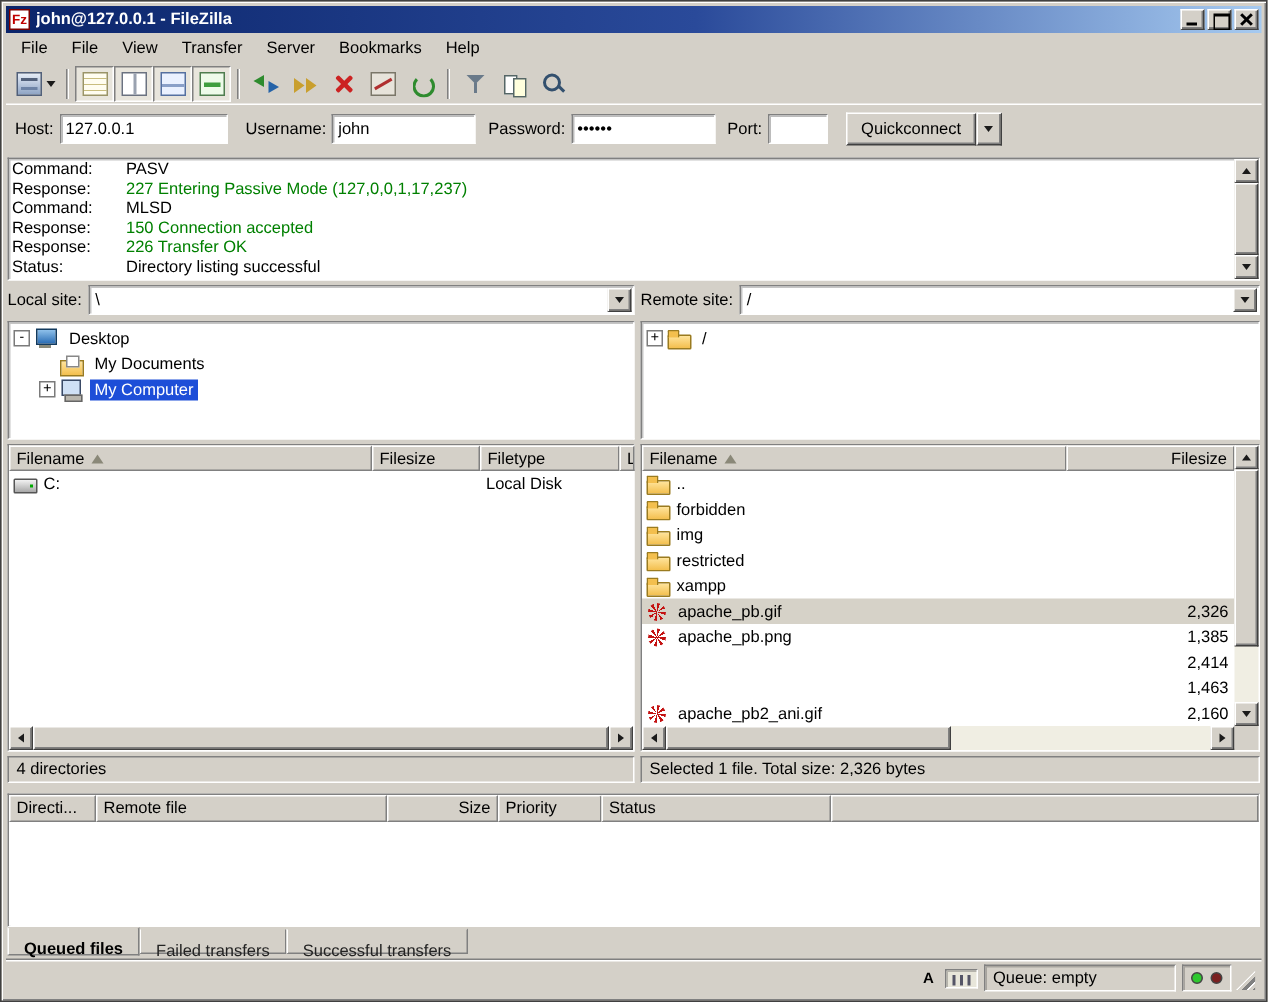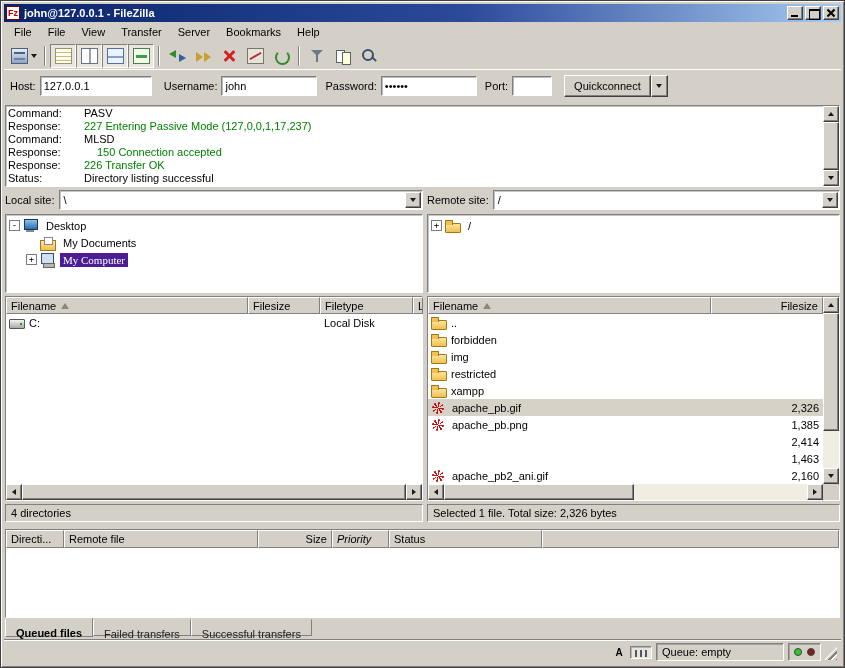--- a/index.html
+++ b/index.html
@@ -110,21 +110,21 @@
 
   
   .tree{position:absolute;background:#fff;overflow:hidden;padding-top:2px;}
   .tree-local{left:4px;top:213px;width:418px;height:79px;}
   .tree-remote{left:426px;top:213px;right:4px;height:79px;}
   .tree-row{display:flex;align-items:center;height:17px;white-space:nowrap;}
   .expander{width:11px;height:11px;margin-right:3px;border:1px solid #7b7b7b;background:#fff;
     font:9px/9px "DejaVu Sans Mono",monospace;text-align:center;flex:none;}
   .expander.blank{border:none;background:transparent;}
   .tree-label{padding:1px 3px;}
-  .tree-label.sel{background:#4c1d95;color:#fff;font-family:Liberation Serif, serif;}
+  .tree-label.sel{background:#1d4ed8;color:#fff;}
 
   
   .ticon{width:16px;height:14px;position:relative;flex:none;margin-right:4px;display:inline-block;}
   .icon-desktop::before{content:"";position:absolute;left:1px;top:0;width:12px;height:9px;background:linear-gradient(#8ec0ea,#2a6db5);border:1px solid #123a5e;}
   .icon-desktop::after{content:"";position:absolute;left:3px;top:11px;width:8px;height:2px;background:#8a8a7a;}
   .icon-documents-folder::before{content:"";position:absolute;left:0;top:4px;width:14px;height:9px;background:linear-gradient(#ffe49c,#f3bf4e);border:1px solid #9a7b20;}
   .icon-documents-folder::after{content:"";position:absolute;left:4px;top:1px;width:7px;height:6px;background:#fff;border:1px solid #888;}
   .icon-computer::before{content:"";position:absolute;left:1px;top:0;width:11px;height:9px;background:#cfe0f5;border:1px solid #3a4a66;}
   .icon-computer::after{content:"";position:absolute;left:3px;top:10px;width:10px;height:3px;background:#b9b6ae;border:1px solid #666;}
   .icon-drive::before{content:"";position:absolute;left:0;top:3px;width:14px;height:8px;background:linear-gradient(#f2f2f2,#a8a8a8);border:1px solid #555;border-radius:1px;}
@@ -279,21 +279,21 @@
         <div class="log-line">
           <span class="log-type">Response:</span>
           <span class="log-msg" style="color: rgb(0, 128, 0);">227 Entering Passive Mode (127,0,0,1,17,237)</span>
         </div>
         <div class="log-line">
           <span class="log-type">Command:</span>
           <span class="log-msg" style="color: rgb(0, 0, 0);">MLSD</span>
         </div>
         <div class="log-line">
           <span class="log-type">Response:</span>
-          <span class="log-msg" style="color: rgb(0, 128, 0); margin-left: 13px;">150 Connection accepted</span>
+          <span class="log-msg" style="color: rgb(0, 128, 0);">150 Connection accepted</span>
         </div>
         <div class="log-line">
           <span class="log-type">Response:</span>
           <span class="log-msg" style="color: rgb(0, 128, 0);">226 Transfer OK</span>
         </div>
         <div class="log-line">
           <span class="log-type">Status:</span>
           <span class="log-msg" style="color: rgb(0, 0, 0);">Directory listing successful</span>
         </div>
       </div>
@@ -495,21 +495,21 @@
     <div class="files-header">
         <span class="hcell" style="width: 58px;">
           <span class="hlabel">Directi...</span>
         </span>
         <span class="hcell" style="width: 194px;">
           <span class="hlabel">Remote file</span>
         </span>
         <span class="hcell r" style="width: 74px;">
           <span class="hlabel">Size</span>
         </span>
-        <span class="hcell" style="width: 57px; font-style: italic;">
+        <span class="hcell" style="width: 69px;">
           <span class="hlabel">Priority</span>
         </span>
         <span class="hcell" style="width: 153px;">
           <span class="hlabel">Status</span>
         </span>
         <span class="hcell" style="flex: 1 1 0%;"></span>
       </div>
     <div class="queue-body"></div>
   </div>
   <div class="tabs">

